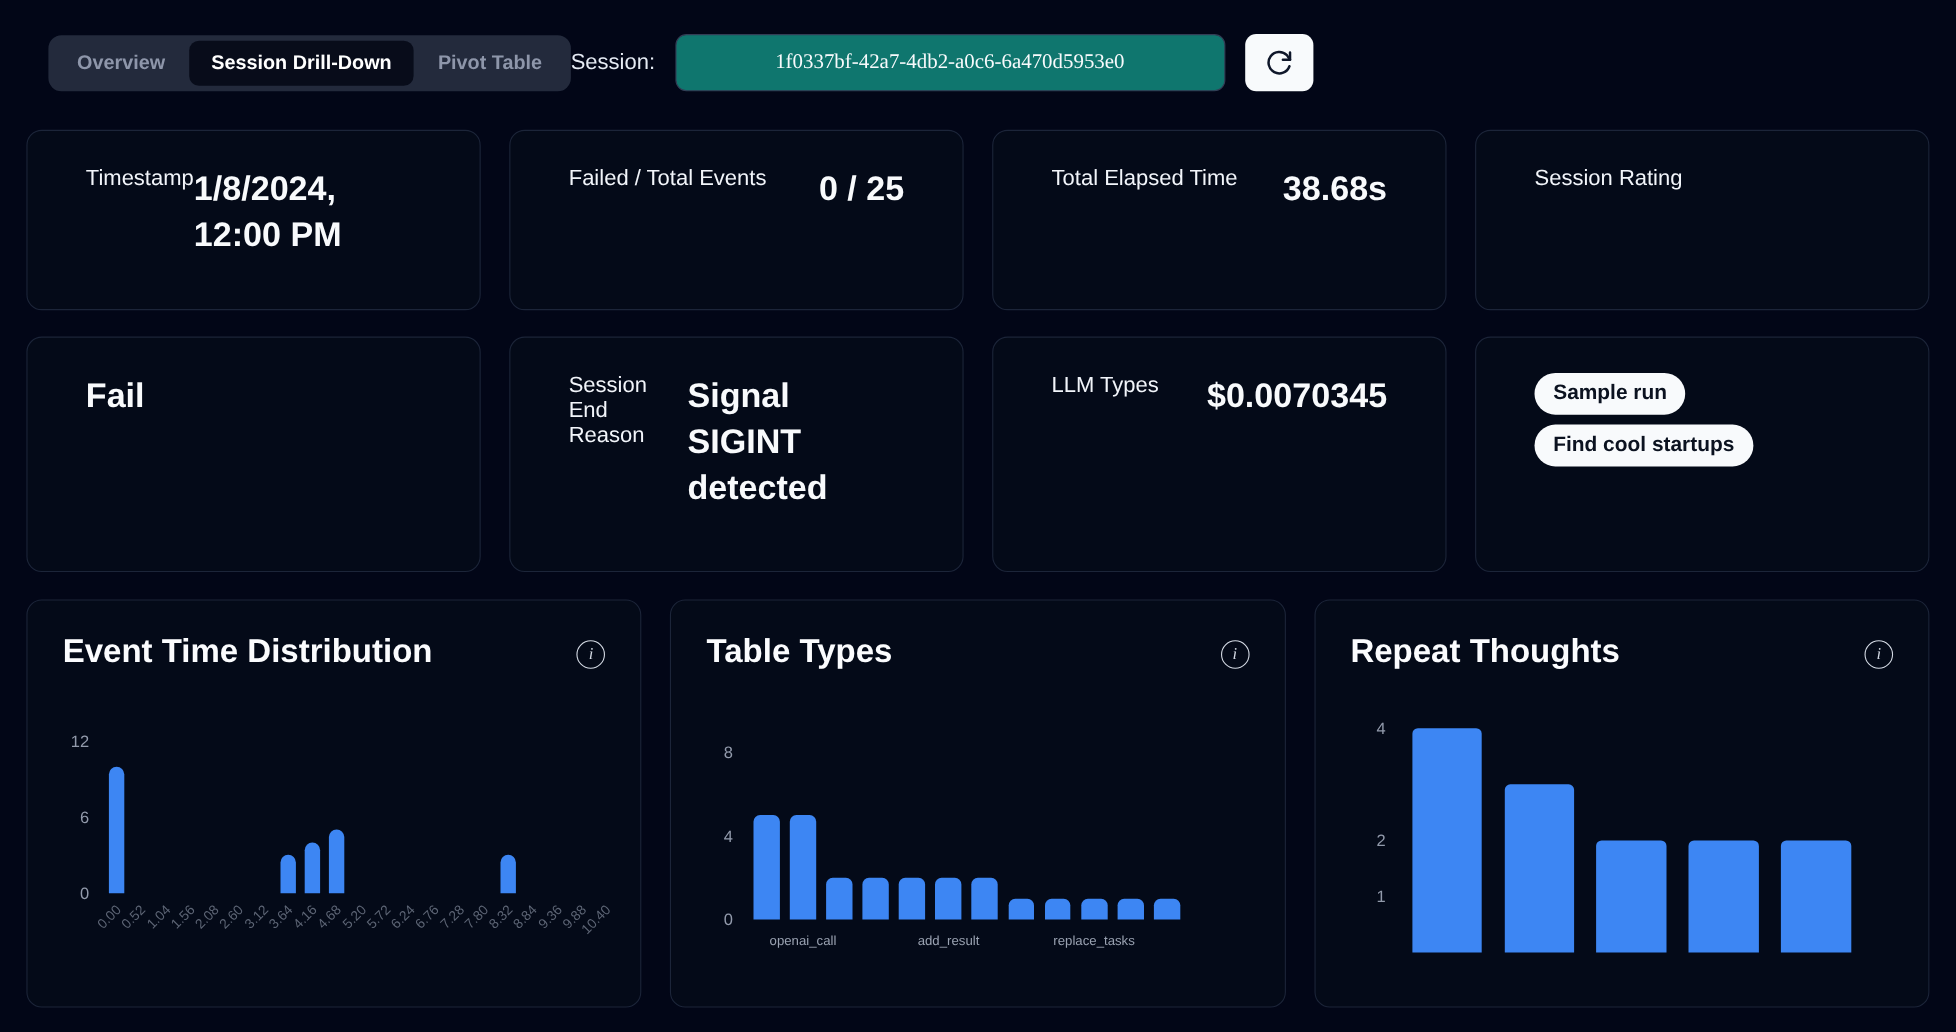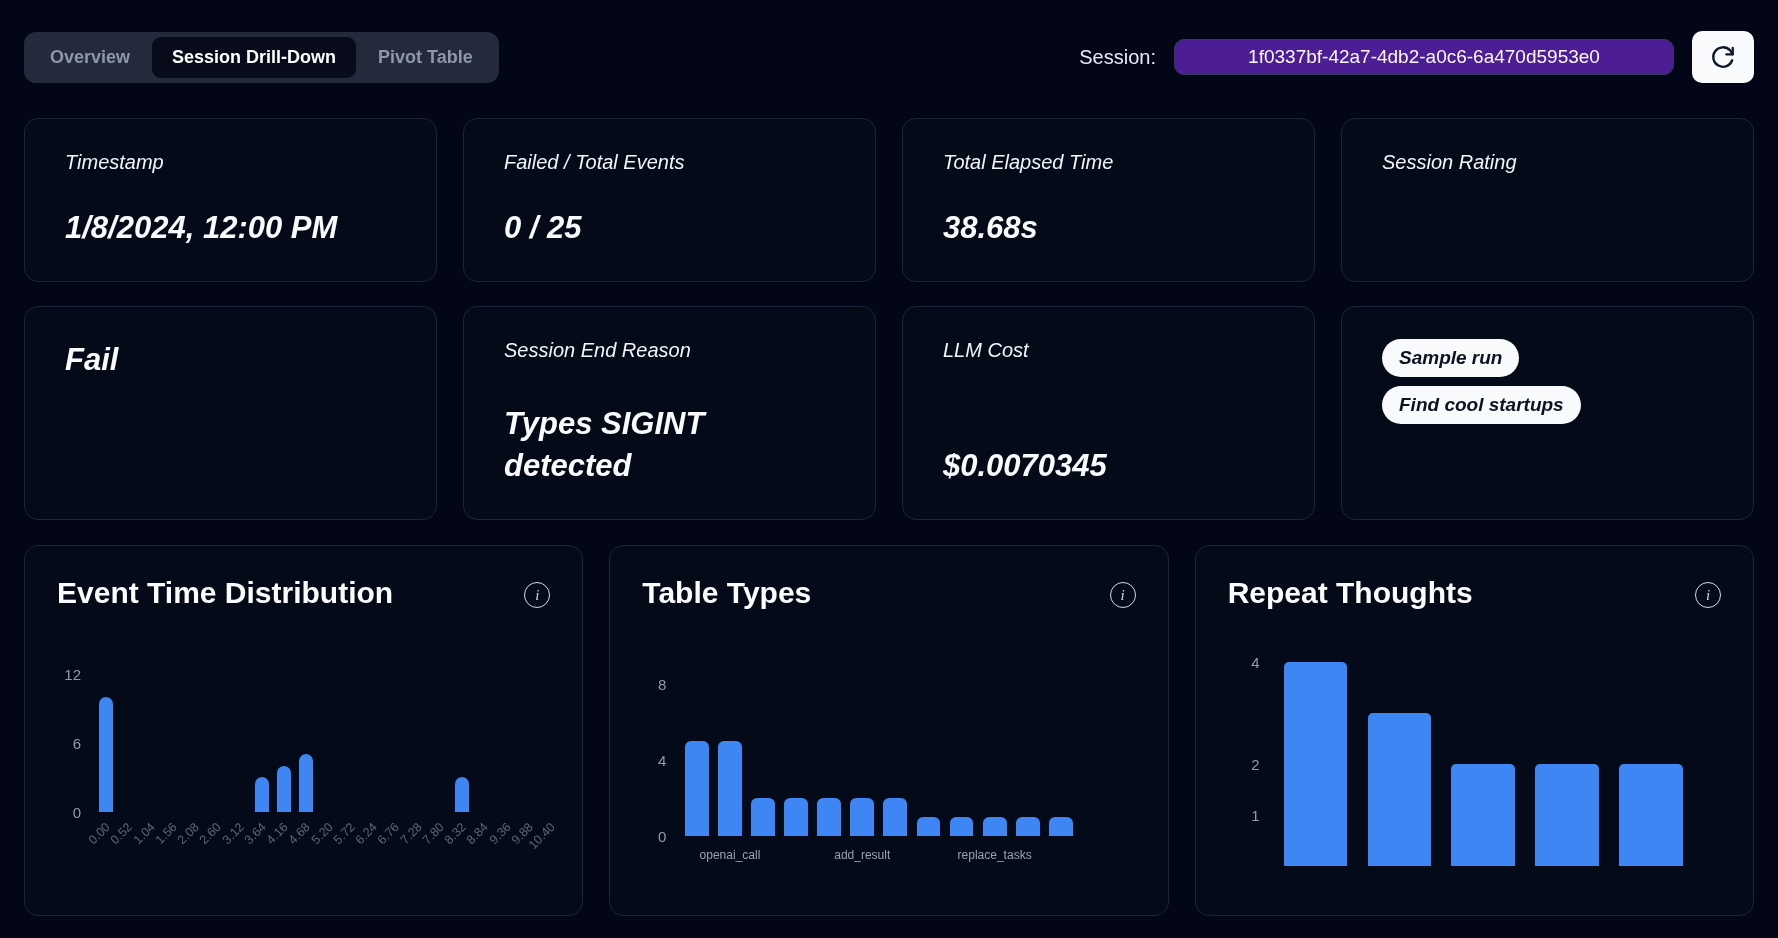--- a/index.html
+++ b/index.html
@@ -6,54 +6,54 @@
   html,body { width: 1778px; height: 938px; }
   body {
     background: #020617;
     color: #f8fafc;
     font-family: "Liberation Sans", sans-serif;
     overflow: hidden;
   }
   .page { padding: 30px 24px 0 24px; }
 
   
-  .topbar { display: flex; justify-content: space-between; align-items: center; height: 54px; }
+  .topbar { display: flex; justify-content: flex-start; align-items: center; height: 54px; margin-left: 20px; }
   .tabs {
     display: inline-flex; align-items: center; gap: 2px;
     background: #232a3c; border-radius: 12px; padding: 5px 6px;
   }
   .tab {
     padding: 10px 20px; border-radius: 9px;
     font-size: 18px; font-weight: 600; color: #8e96aa;
     cursor: pointer; white-space: nowrap;
   }
   .tab.active { background: #080c1a; color: #ffffff; }
   .session-ctl { display: flex; align-items: center; gap: 18px; }
   .session-label { font-size: 20px; color: #e6ebf4; }
   .session-input {
-    width: 500px; height: 36px;
-    background: #4c1d95; border: 1px solid #333d55; border-radius: 10px;
+    width: 500px; height: 52px;
+    background: #0f766e; border: 1px solid #333d55; border-radius: 10px;
     color: #f8fafc; font-size: 19px; text-align: center;
-    font-family: Liberation Sans, sans-serif; outline: none;
+    font-family: Liberation Serif, serif; outline: none;
   }
   .refresh-btn {
     width: 62px; height: 52px; border: none; border-radius: 10px;
     background: #f8fafc; display: flex; align-items: center; justify-content: center;
     cursor: pointer;
   }
 
   
   .card { background: #040a18; border: 1px solid #1c2539; border-radius: 14px; }
 
   .stat-grid {
     margin-top: 34px;
     display: grid; grid-template-columns: repeat(4, 1fr);
     grid-template-rows: 164px 214px; column-gap: 26px; row-gap: 24px;
   }
-  .stat-card { padding: 32px 40px; display: flex; flex-direction: column; justify-content: space-between; font-style: italic; }
+  .stat-card { padding: 32px 53px; display: flex; flex-direction: row; justify-content: space-between; }
   .stat-label { font-size: 20px; font-weight: 400; color: #f2f5fa; }
   .stat-value { font-size: 31px; font-weight: 700; line-height: 1.35; }
   .tags { display: flex; flex-direction: column; align-items: flex-start; gap: 9px; }
   .tag {
     background: #f8fafc; color: #0b1220; font-weight: 700; font-size: 19px;
     padding: 8px 17px; border-radius: 999px; white-space: nowrap;
   }
 
   
   .chart-grid { margin-top: 25px; display: grid; grid-template-columns: repeat(3, 1fr); gap: 26px; }
@@ -118,24 +118,24 @@
     <section class="card stat-card">
       <div class="stat-label">Session Rating</div>
       <div class="stat-value"></div>
     </section>
 
     <section class="card stat-card">
       <div class="stat-value">Fail</div>
     </section>
     <section class="card stat-card">
       <div class="stat-label">Session End Reason</div>
-      <div class="stat-value">Types SIGINT detected</div>
-    </section>
-    <section class="card stat-card">
-      <div class="stat-label">LLM Cost</div>
+      <div class="stat-value">Signal SIGINT detected</div>
+    </section>
+    <section class="card stat-card">
+      <div class="stat-label">LLM Types</div>
       <div class="stat-value">$0.0070345</div>
     </section>
     <section class="card stat-card">
       <div class="tags">
         <span class="tag">Sample run</span>
         <span class="tag">Find cool startups</span>
       </div>
     </section>
   </div>
 

